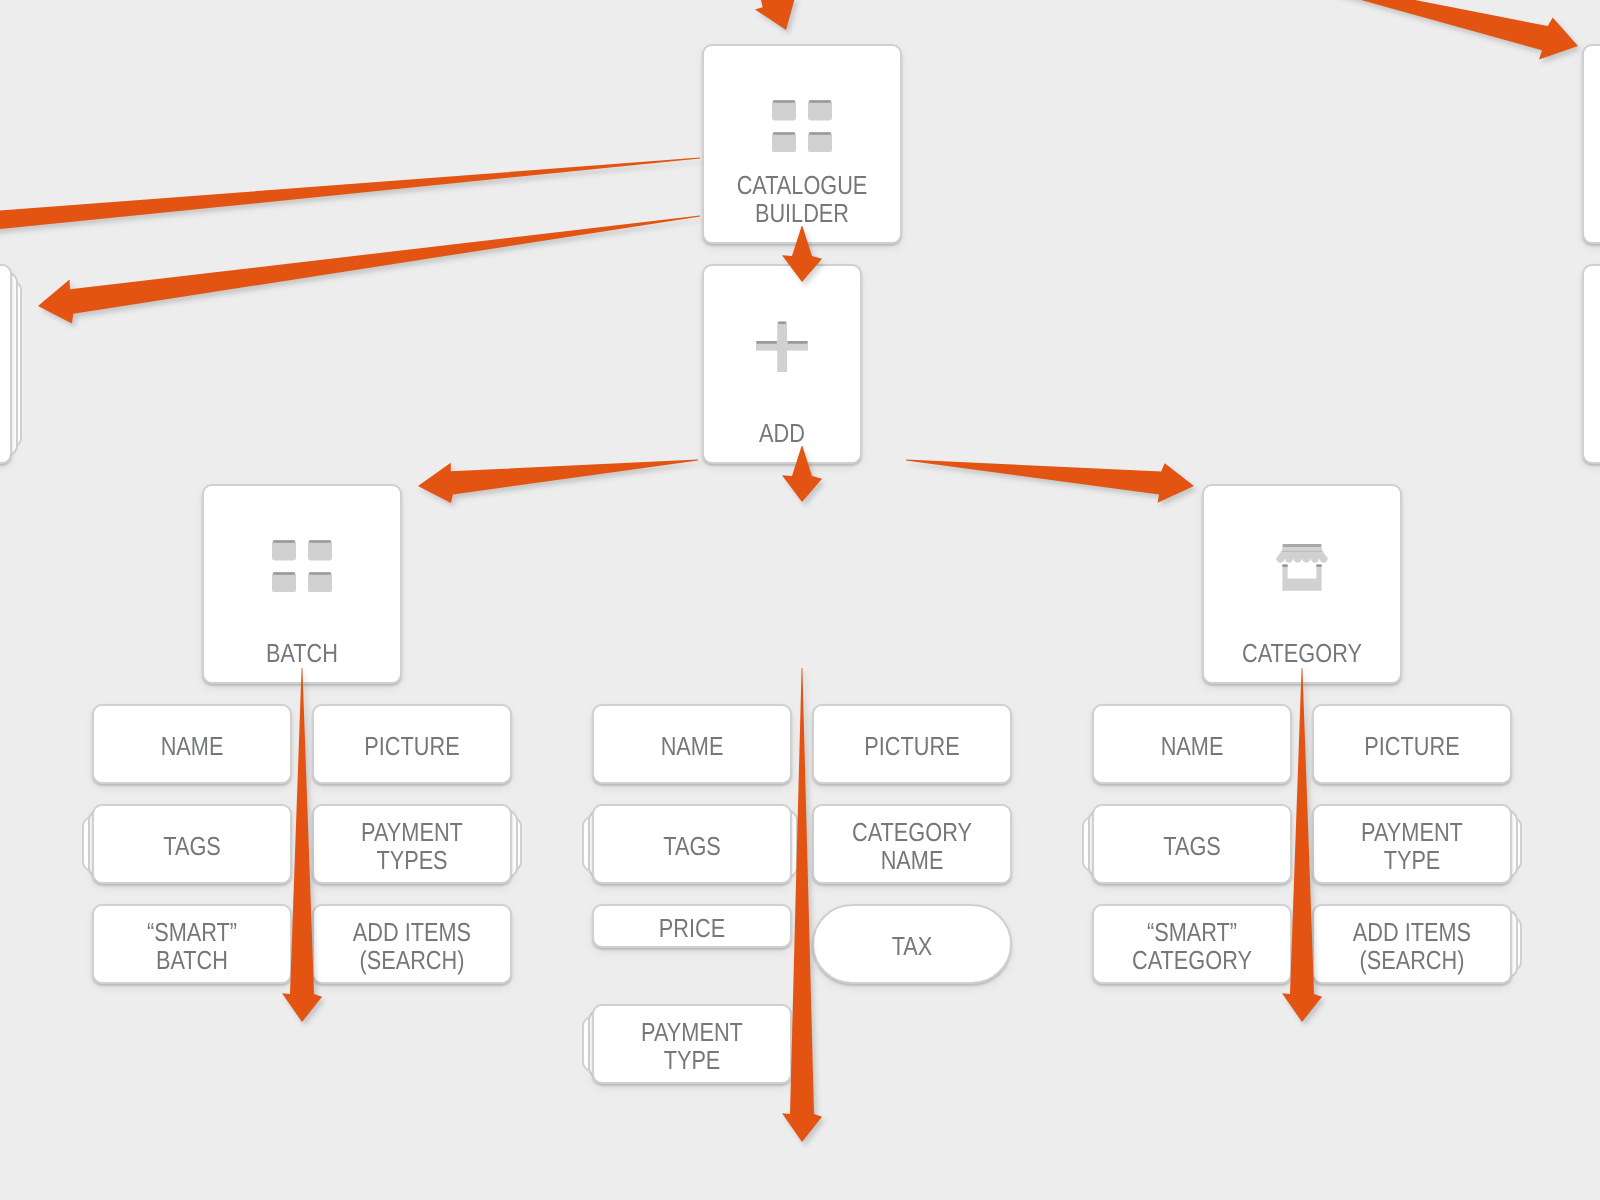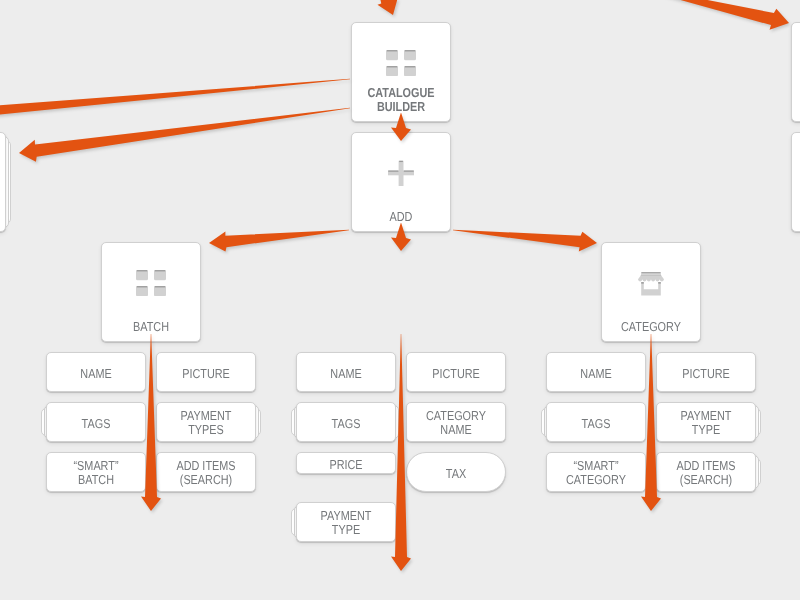--- a/index.html
+++ b/index.html
@@ -33,35 +33,35 @@
 </style>
 </head>
 <body>
 
 <div id="stage">
     <div class="sheet" style="left: -89px; top: 139.8px; width: 100px; height: 84.4px; z-index: 0;"></div>
     <div class="sheet" style="left: -91.5px; top: 135.9px; width: 100px; height: 92.2px; z-index: 1;"></div>
     <div class="card node" style="left: -94px; top: 132px; width: 100px; height: 100px; z-index: 4;"></div>
     <div class="card node" style="left: 791px; top: 22px; width: 100px; height: 100px; z-index: 4;"></div>
     <div class="card node" style="left: 791px; top: 132px; width: 100px; height: 100px; z-index: 4;"></div>
-    <div class="card node" style="left: 351px; top: 22px; width: 100px; height: 100px; z-index: 5; font-weight: bold;">
+    <div class="card node" style="left: 351px; top: 22px; width: 100px; height: 100px; z-index: 5;">
       <div class="node-ico" style="top: 27px;"><svg viewBox="0 0 30 26" width="30" height="26">
           <rect x="0" y="0.3" width="12" height="10" rx="1.5" fill="#d1d1d1"></rect>
           <rect x="18" y="0.3" width="12" height="10" rx="1.5" fill="#d1d1d1"></rect>
           <rect x="0" y="16.3" width="12" height="10" rx="1.5" fill="#d1d1d1"></rect>
           <rect x="18" y="16.3" width="12" height="10" rx="1.5" fill="#d1d1d1"></rect>
           <path d="M0.6 0.75h10.8" stroke="#9a9a9a" stroke-width="1.3" fill="none"></path>
           <path d="M18.6 0.75h10.8" stroke="#9a9a9a" stroke-width="1.3" fill="none"></path>
           <path d="M0.6 16.75h10.8" stroke="#9a9a9a" stroke-width="1.3" fill="none"></path>
           <path d="M18.6 16.75h10.8" stroke="#9a9a9a" stroke-width="1.3" fill="none"></path>
         </svg></div>
       <div class="node-label">CATALOGUE
 BUILDER</div>
     </div>
-    <div class="card node" style="left: 351px; top: 132px; width: 100px; height: 100px; z-index: 5;">
+    <div class="card node" style="left: 351px; top: 132px; width: 80px; height: 100px; z-index: 5;">
       <div class="node-ico" style="top: 27px;"><svg viewBox="0 0 26 26" width="26" height="26">
       <rect x="0" y="10.5" width="26" height="4.8" fill="#d1d1d1"></rect>
       <rect x="10.6" y="0.8" width="4.9" height="25.2" fill="#d1d1d1"></rect>
       <path d="M0.3 11.2h10.1M15.8 11.2h9.9" stroke="#9a9a9a" stroke-width="1.3" fill="none"></path>
       <path d="M11.2 1.4h3.7" stroke="#9a9a9a" stroke-width="1.3" fill="none"></path>
     </svg></div>
       <div class="node-label">ADD</div>
     </div>
     <div class="card node" style="left: 101px; top: 242px; width: 100px; height: 100px; z-index: 5;">
       <div class="node-ico" style="top: 27px;"><svg viewBox="0 0 30 26" width="30" height="26">

